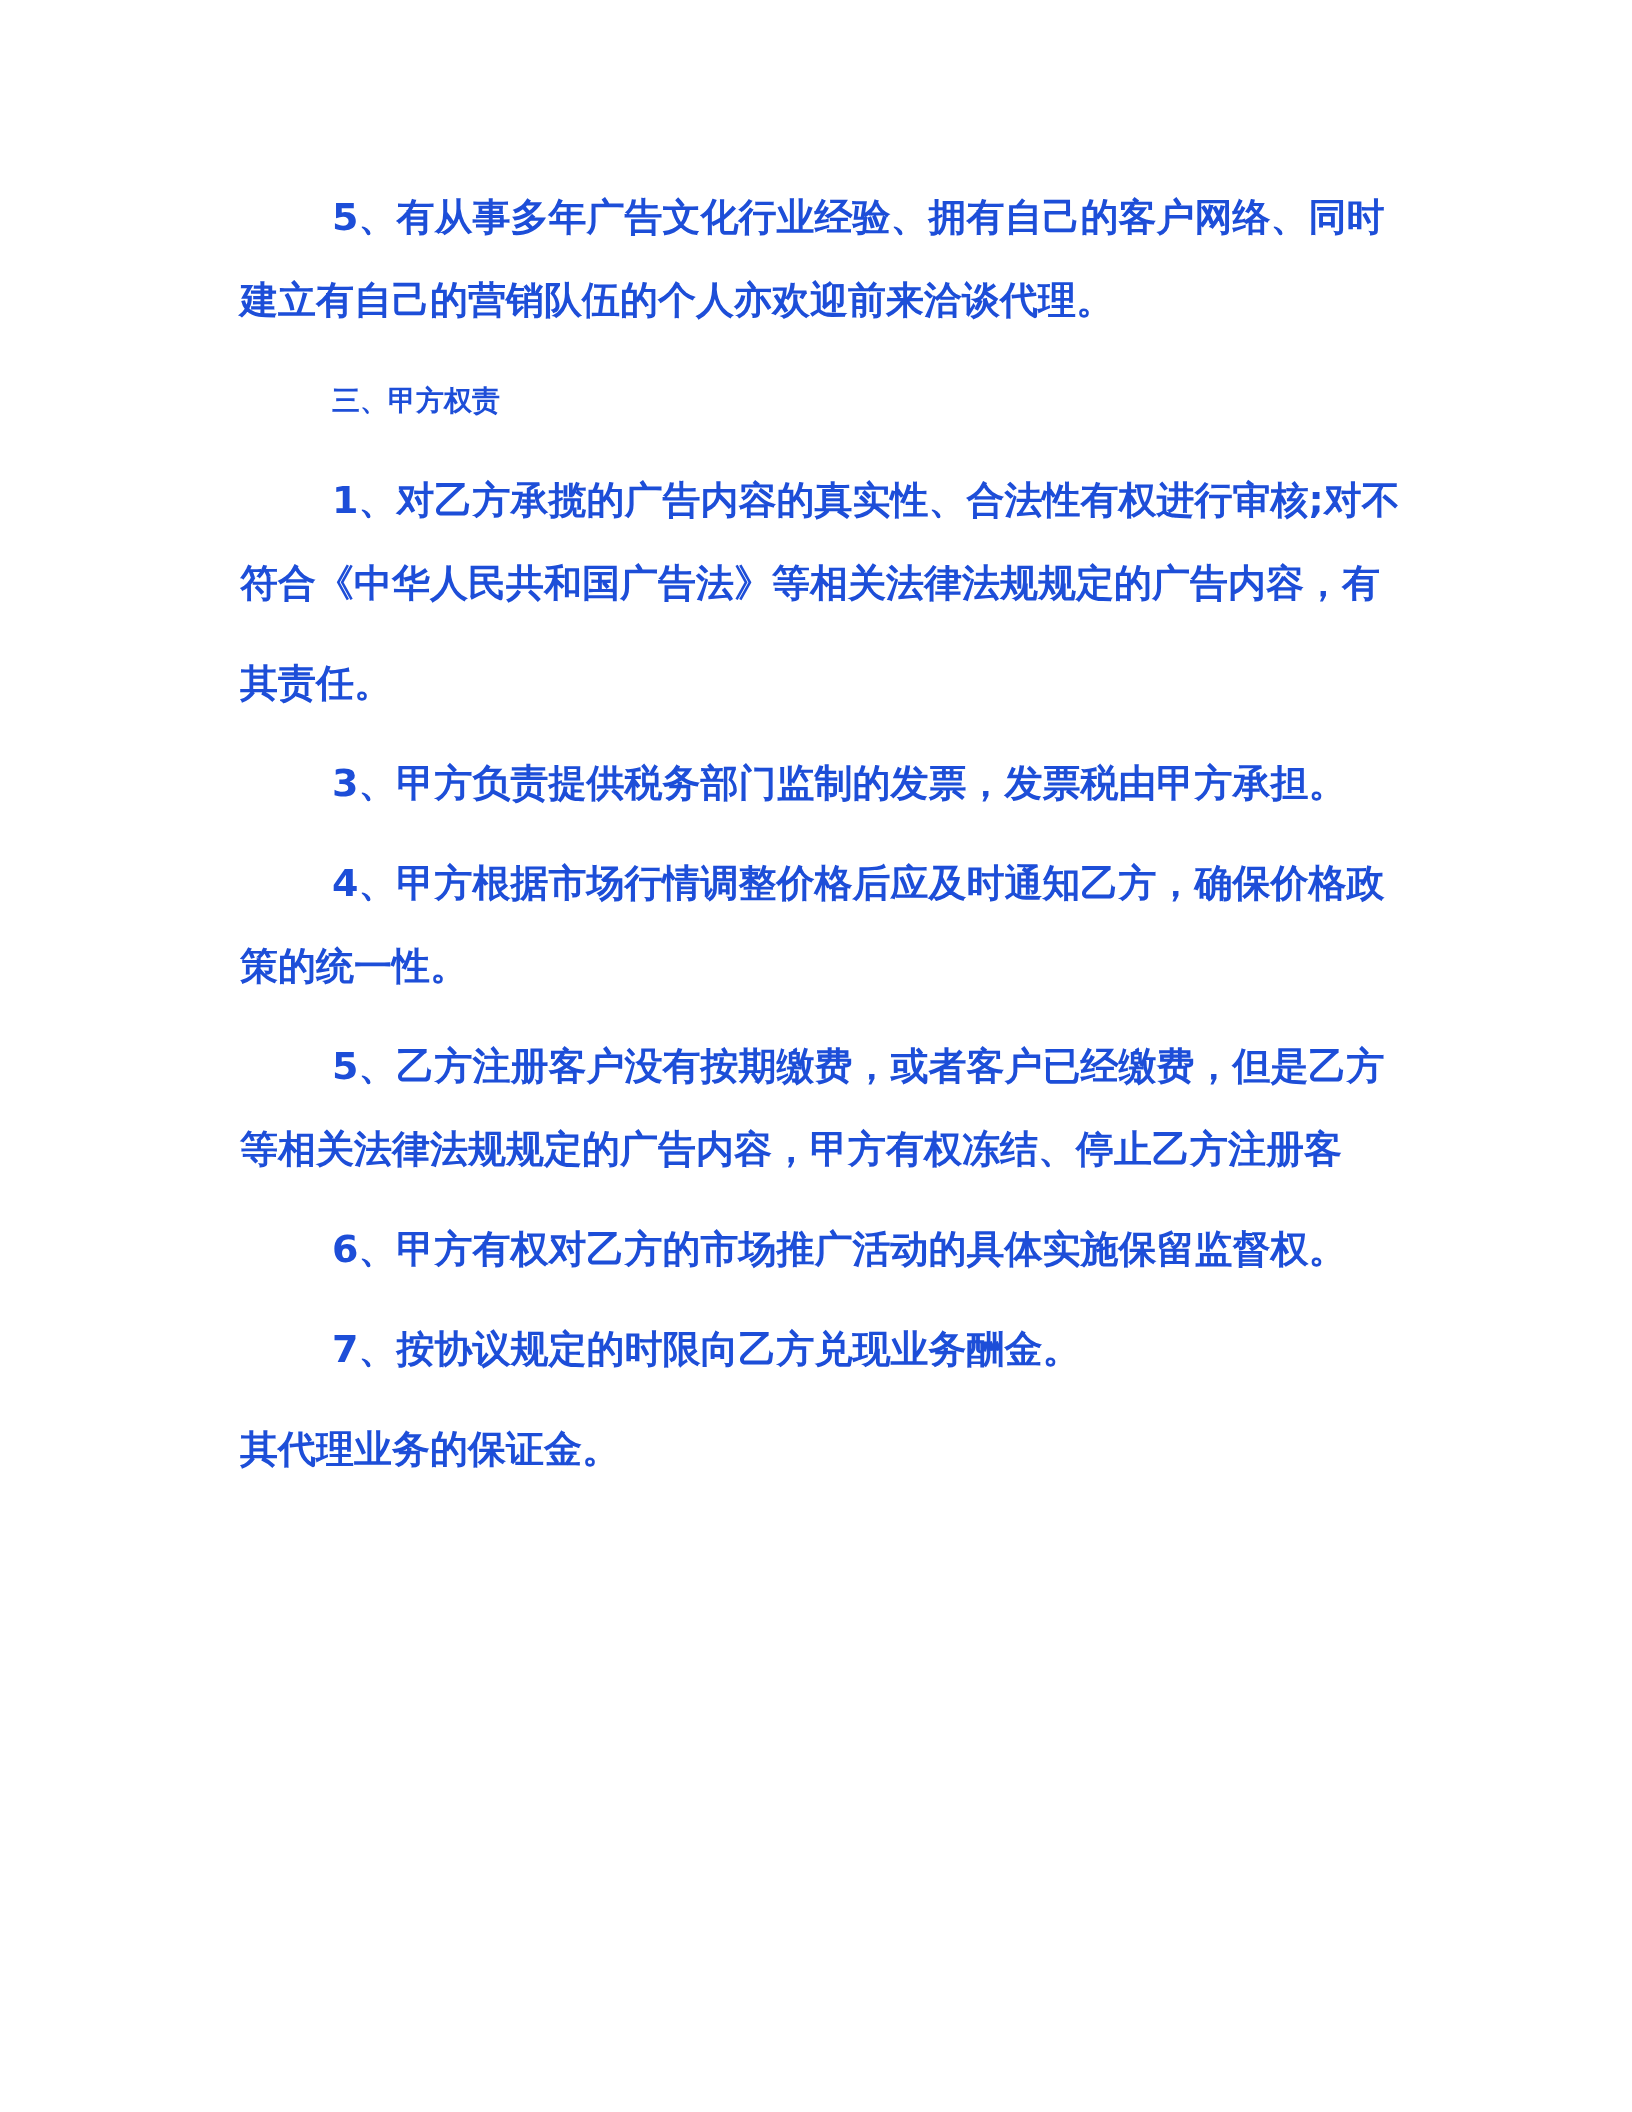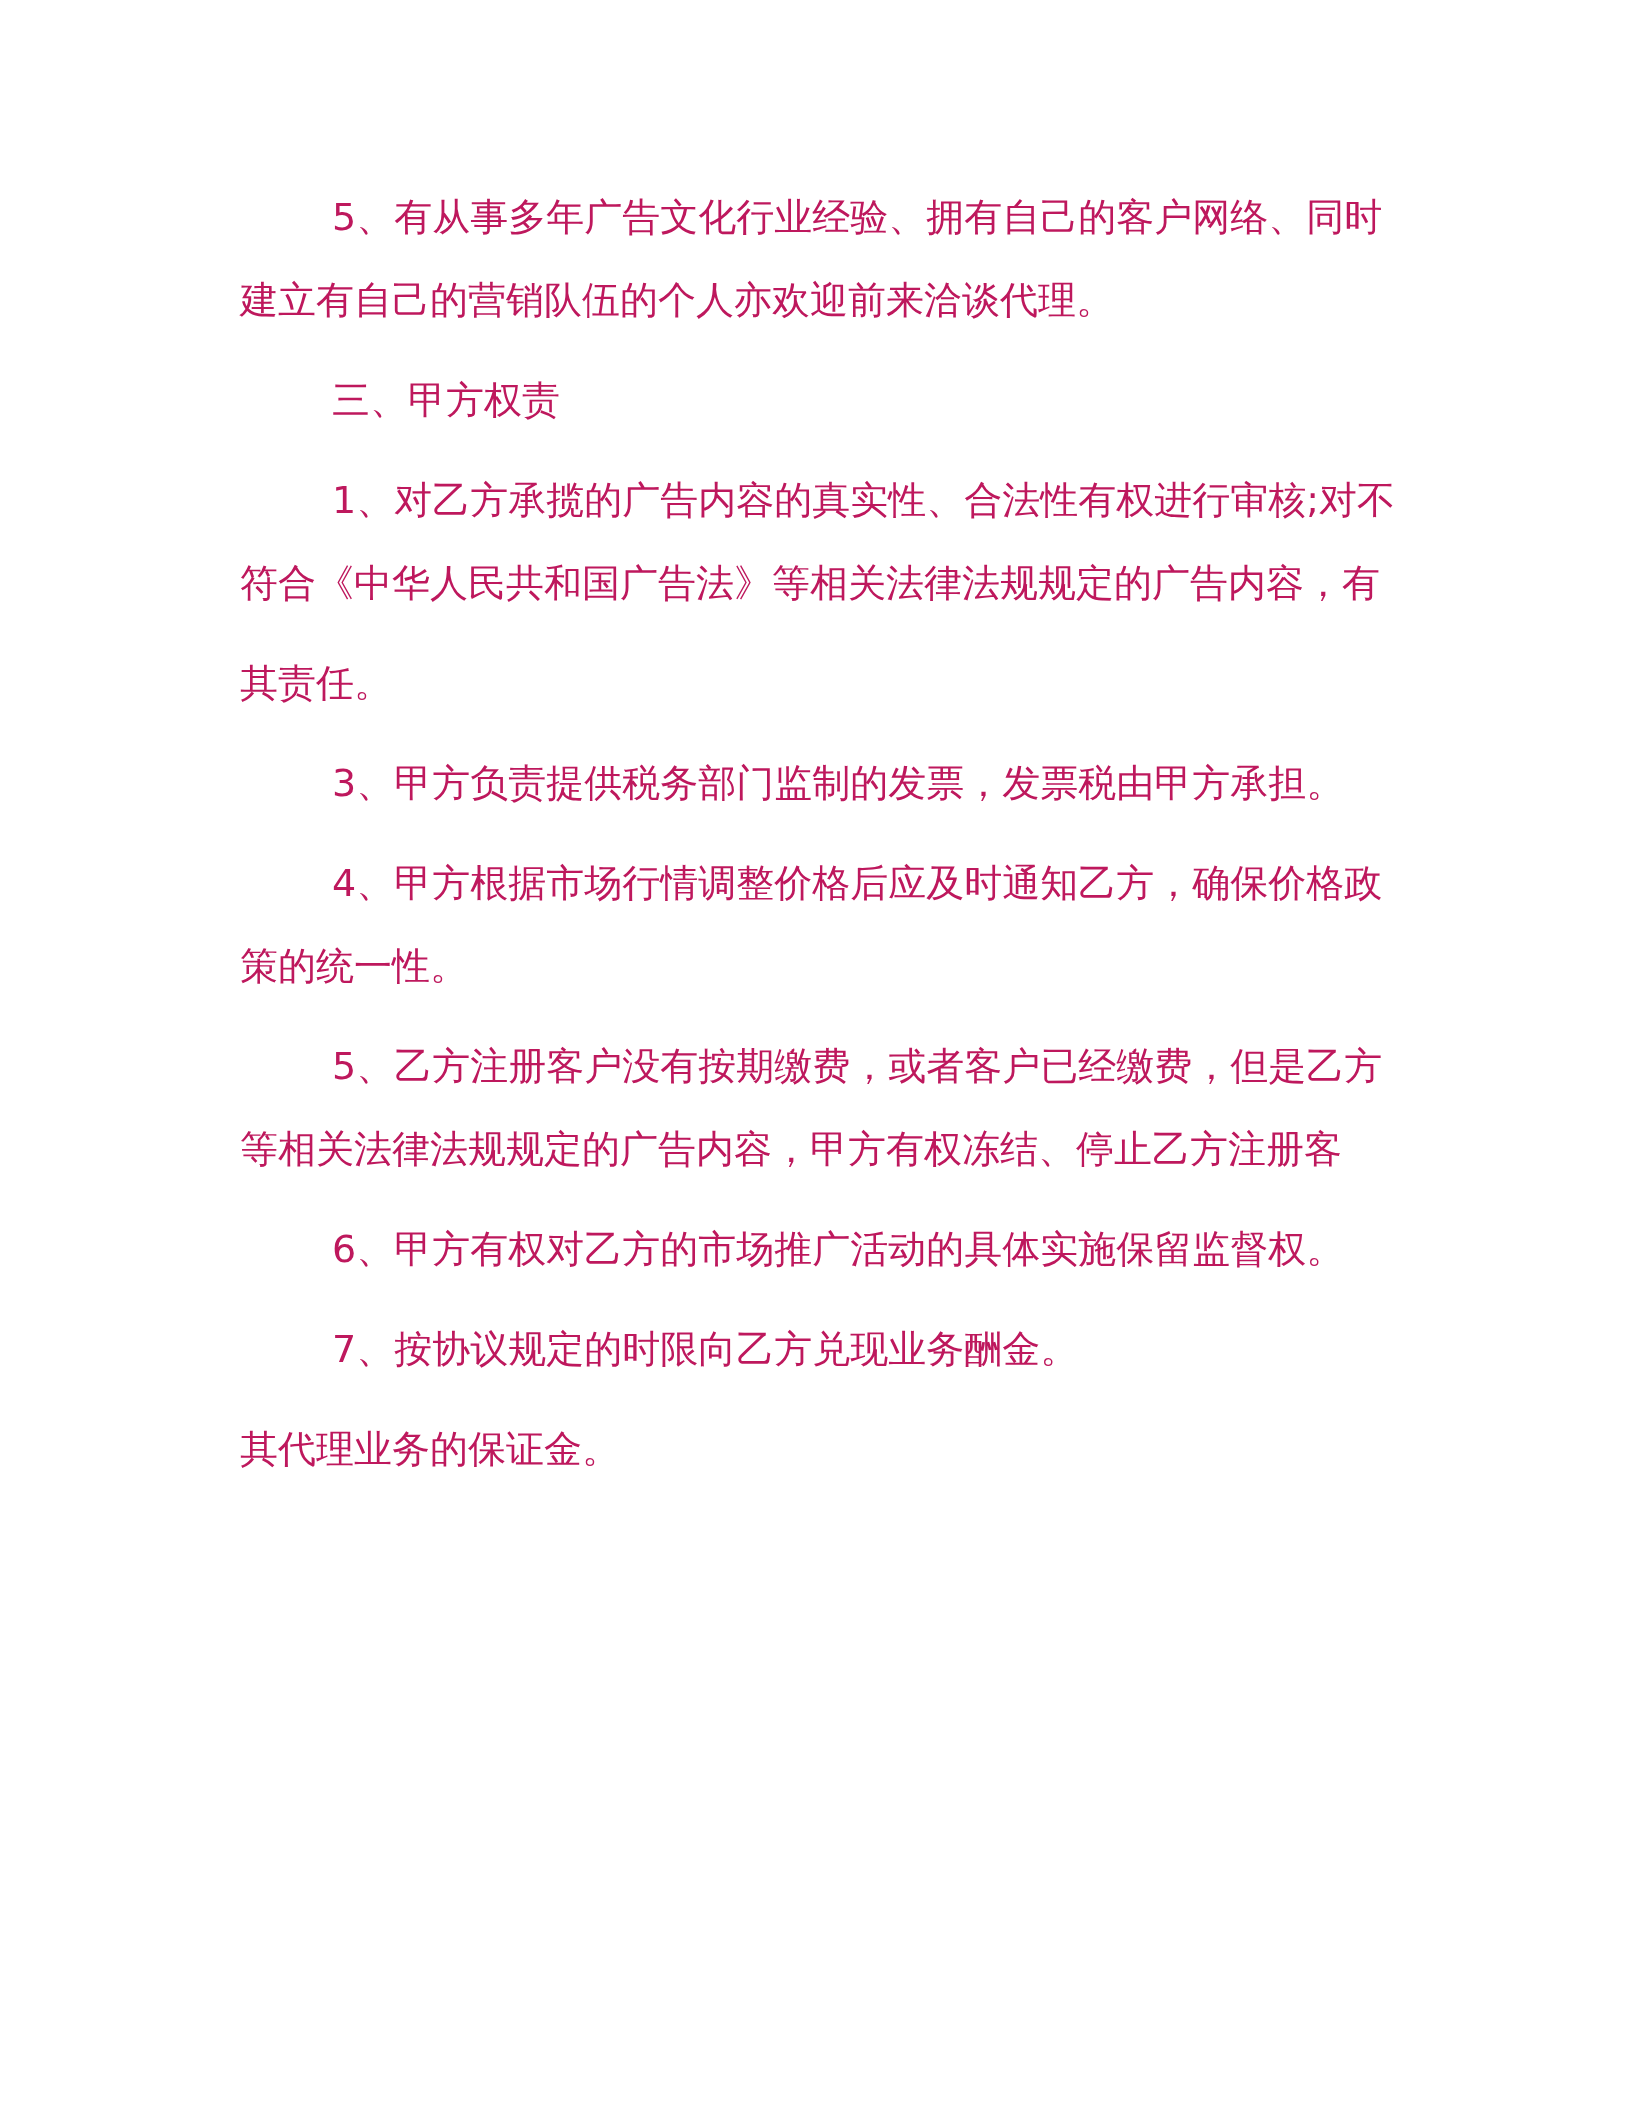--- a/index.html
+++ b/index.html
@@ -7,22 +7,22 @@
     padding: 0;
     background: #ffffff;
   }
   .page {
     position: relative;
     width: 1632px;
     height: 2112px;
     background: #ffffff;
     overflow: hidden;
     font-family: "DejaVu Sans", "Liberation Sans", sans-serif;
-    font-weight: 400;
-    color: #be185d;
+    font-weight: 700;
+    color: #1d4ed8;
   }
   .doc {
     position: absolute;
     left: 240px;
     top: 176px;
     width: 1150px;
   }
   .para {
     margin: 0 0 17px 0;
     padding: 0;
@@ -33,21 +33,21 @@
     line-height: 83px;
     font-size: 38px;
     letter-spacing: 0px;
     white-space: nowrap;
     text-align: left;
   }
   .line.indent {
     padding-left: 92px;
   }
   .para.heading .line {
-    font-size: 38px;
+    font-size: 28px;
   }
 </style>
 </head>
 <body>
 
 <div class="page">
   <div class="doc" id="doc-body">
       <div class="para">
         <span class="line indent full">5、有从事多年广告文化行业经验、拥有自己的客户网络、同时</span>
         <span class="line">建立有自己的营销队伍的个人亦欢迎前来洽谈代理。</span>

